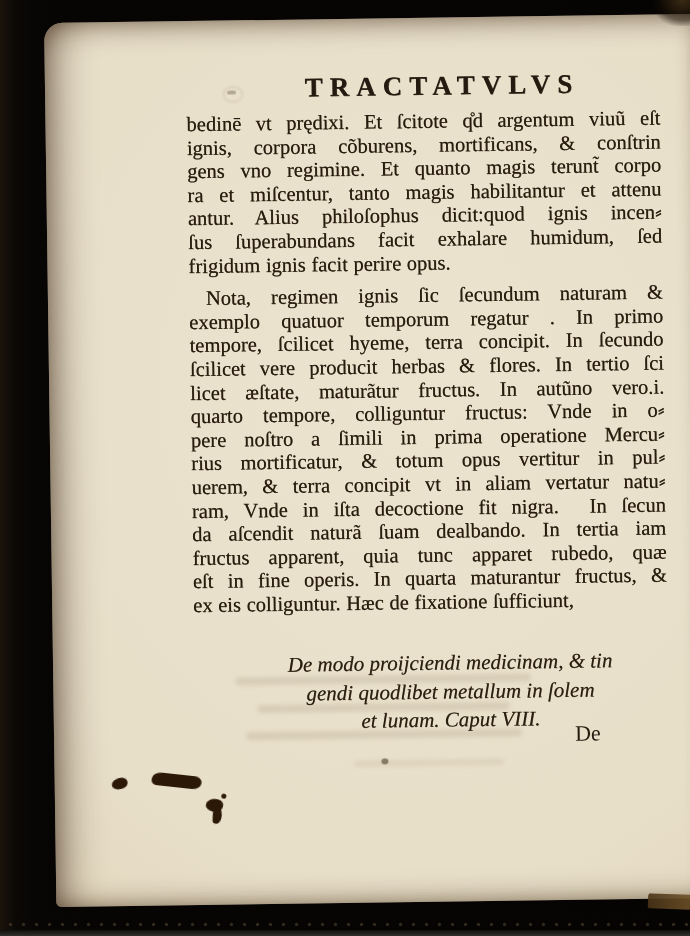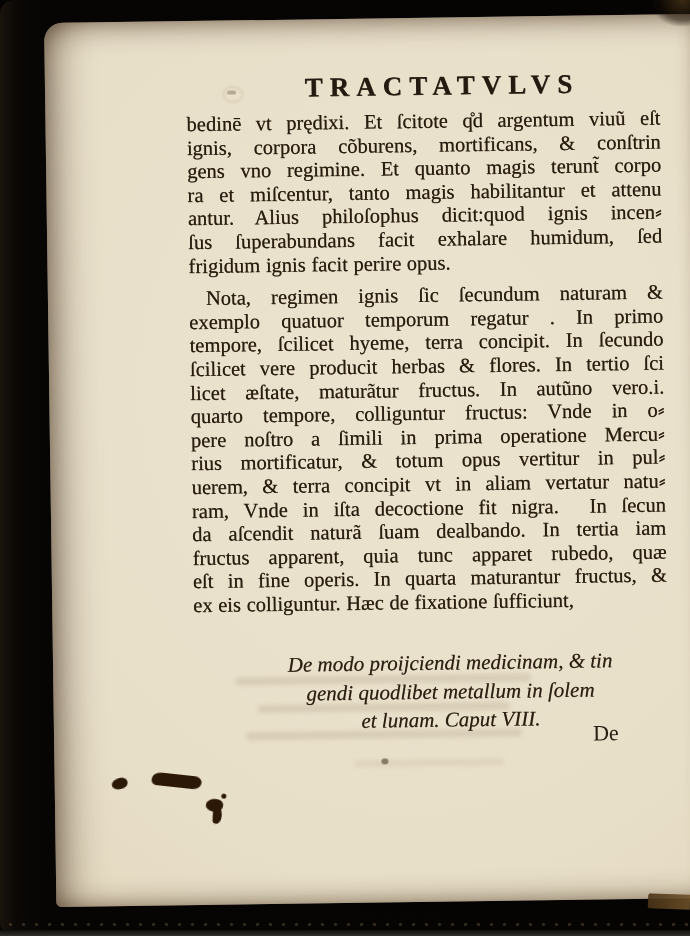--- a/index.html
+++ b/index.html
@@ -7,21 +7,20 @@
     width: 690px; height: 936px;
     background: #040302;
     overflow: hidden;
     position: relative;
     font-family: "Liberation Serif", "DejaVu Serif", serif;
   }
   .scan {
     position: absolute; inset: 0;
     background:
       linear-gradient(90deg, #1a140c 0px, #0b0806 16px, #060504 48px, #050403 100%);
-    border-radius: 14px;
   }
   
   .film-dots {
     position: absolute; left: 0; top: 917px; width: 690px; height: 9px;
     background-image: radial-gradient(circle, rgba(125,105,75,0.38) 1px, transparent 2.2px);
     background-size: 13px 9px;
     background-position: 4px 3px;
   }
   .film-strip-bottom {
     position: absolute; left: 0; top: 930px; width: 690px; height: 6px;
@@ -61,21 +60,21 @@
   .para + .para { margin-top: 9px; }
   .chapter-heading {
     position: absolute; left: 160px; top: 631px; width: 474px;
     font-style: italic;
     font-size: 21px; line-height: 28.5px;
     text-align: center;
     color: #2b1e10;
     text-shadow: 0.25px 0.25px 0.3px rgba(40,28,12,0.6);
   }
   .catchword {
-    position: absolute; left: 539px; top: 705px;
+    position: absolute; left: 521px; top: 705px;
     font-size: 22px; color: #251b0f;
   }
   
   .showthrough {
     position: absolute;
     background: rgba(112,94,66,0.15);
     border-radius: 5px;
     filter: blur(2.2px);
   }
   .st1 { left: 182px; top: 657px; width: 296px; height: 8px; }

